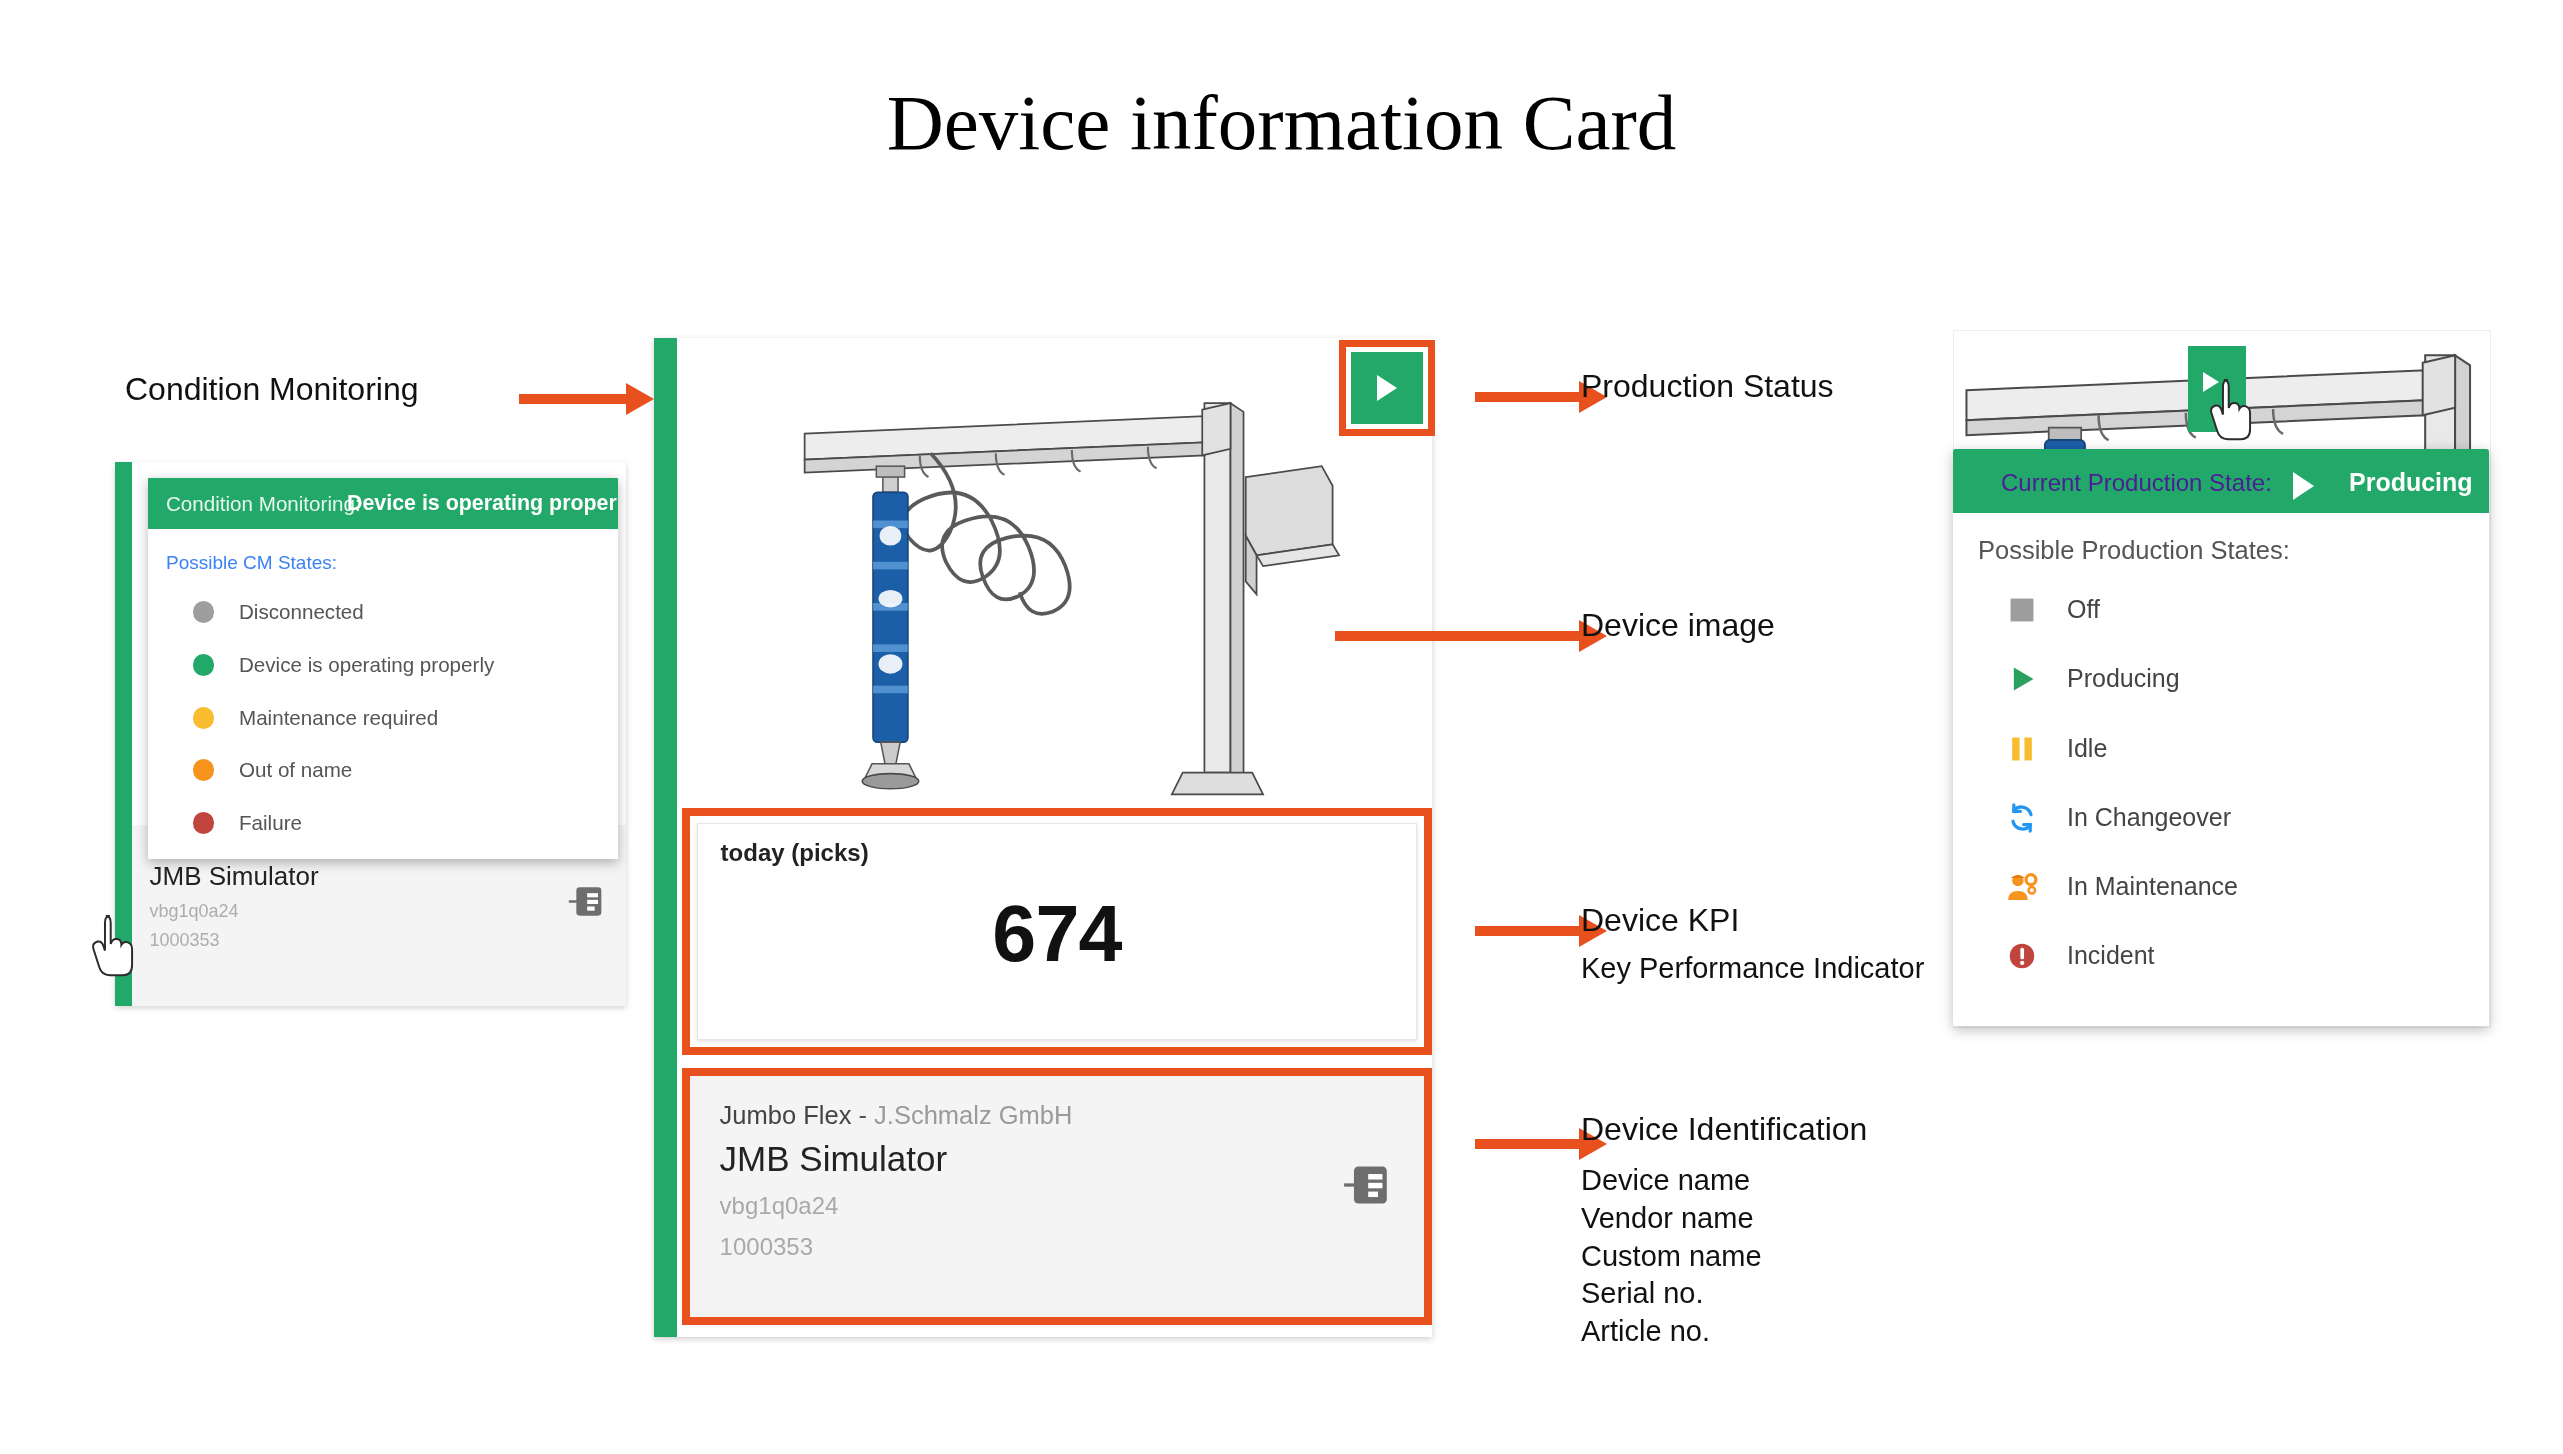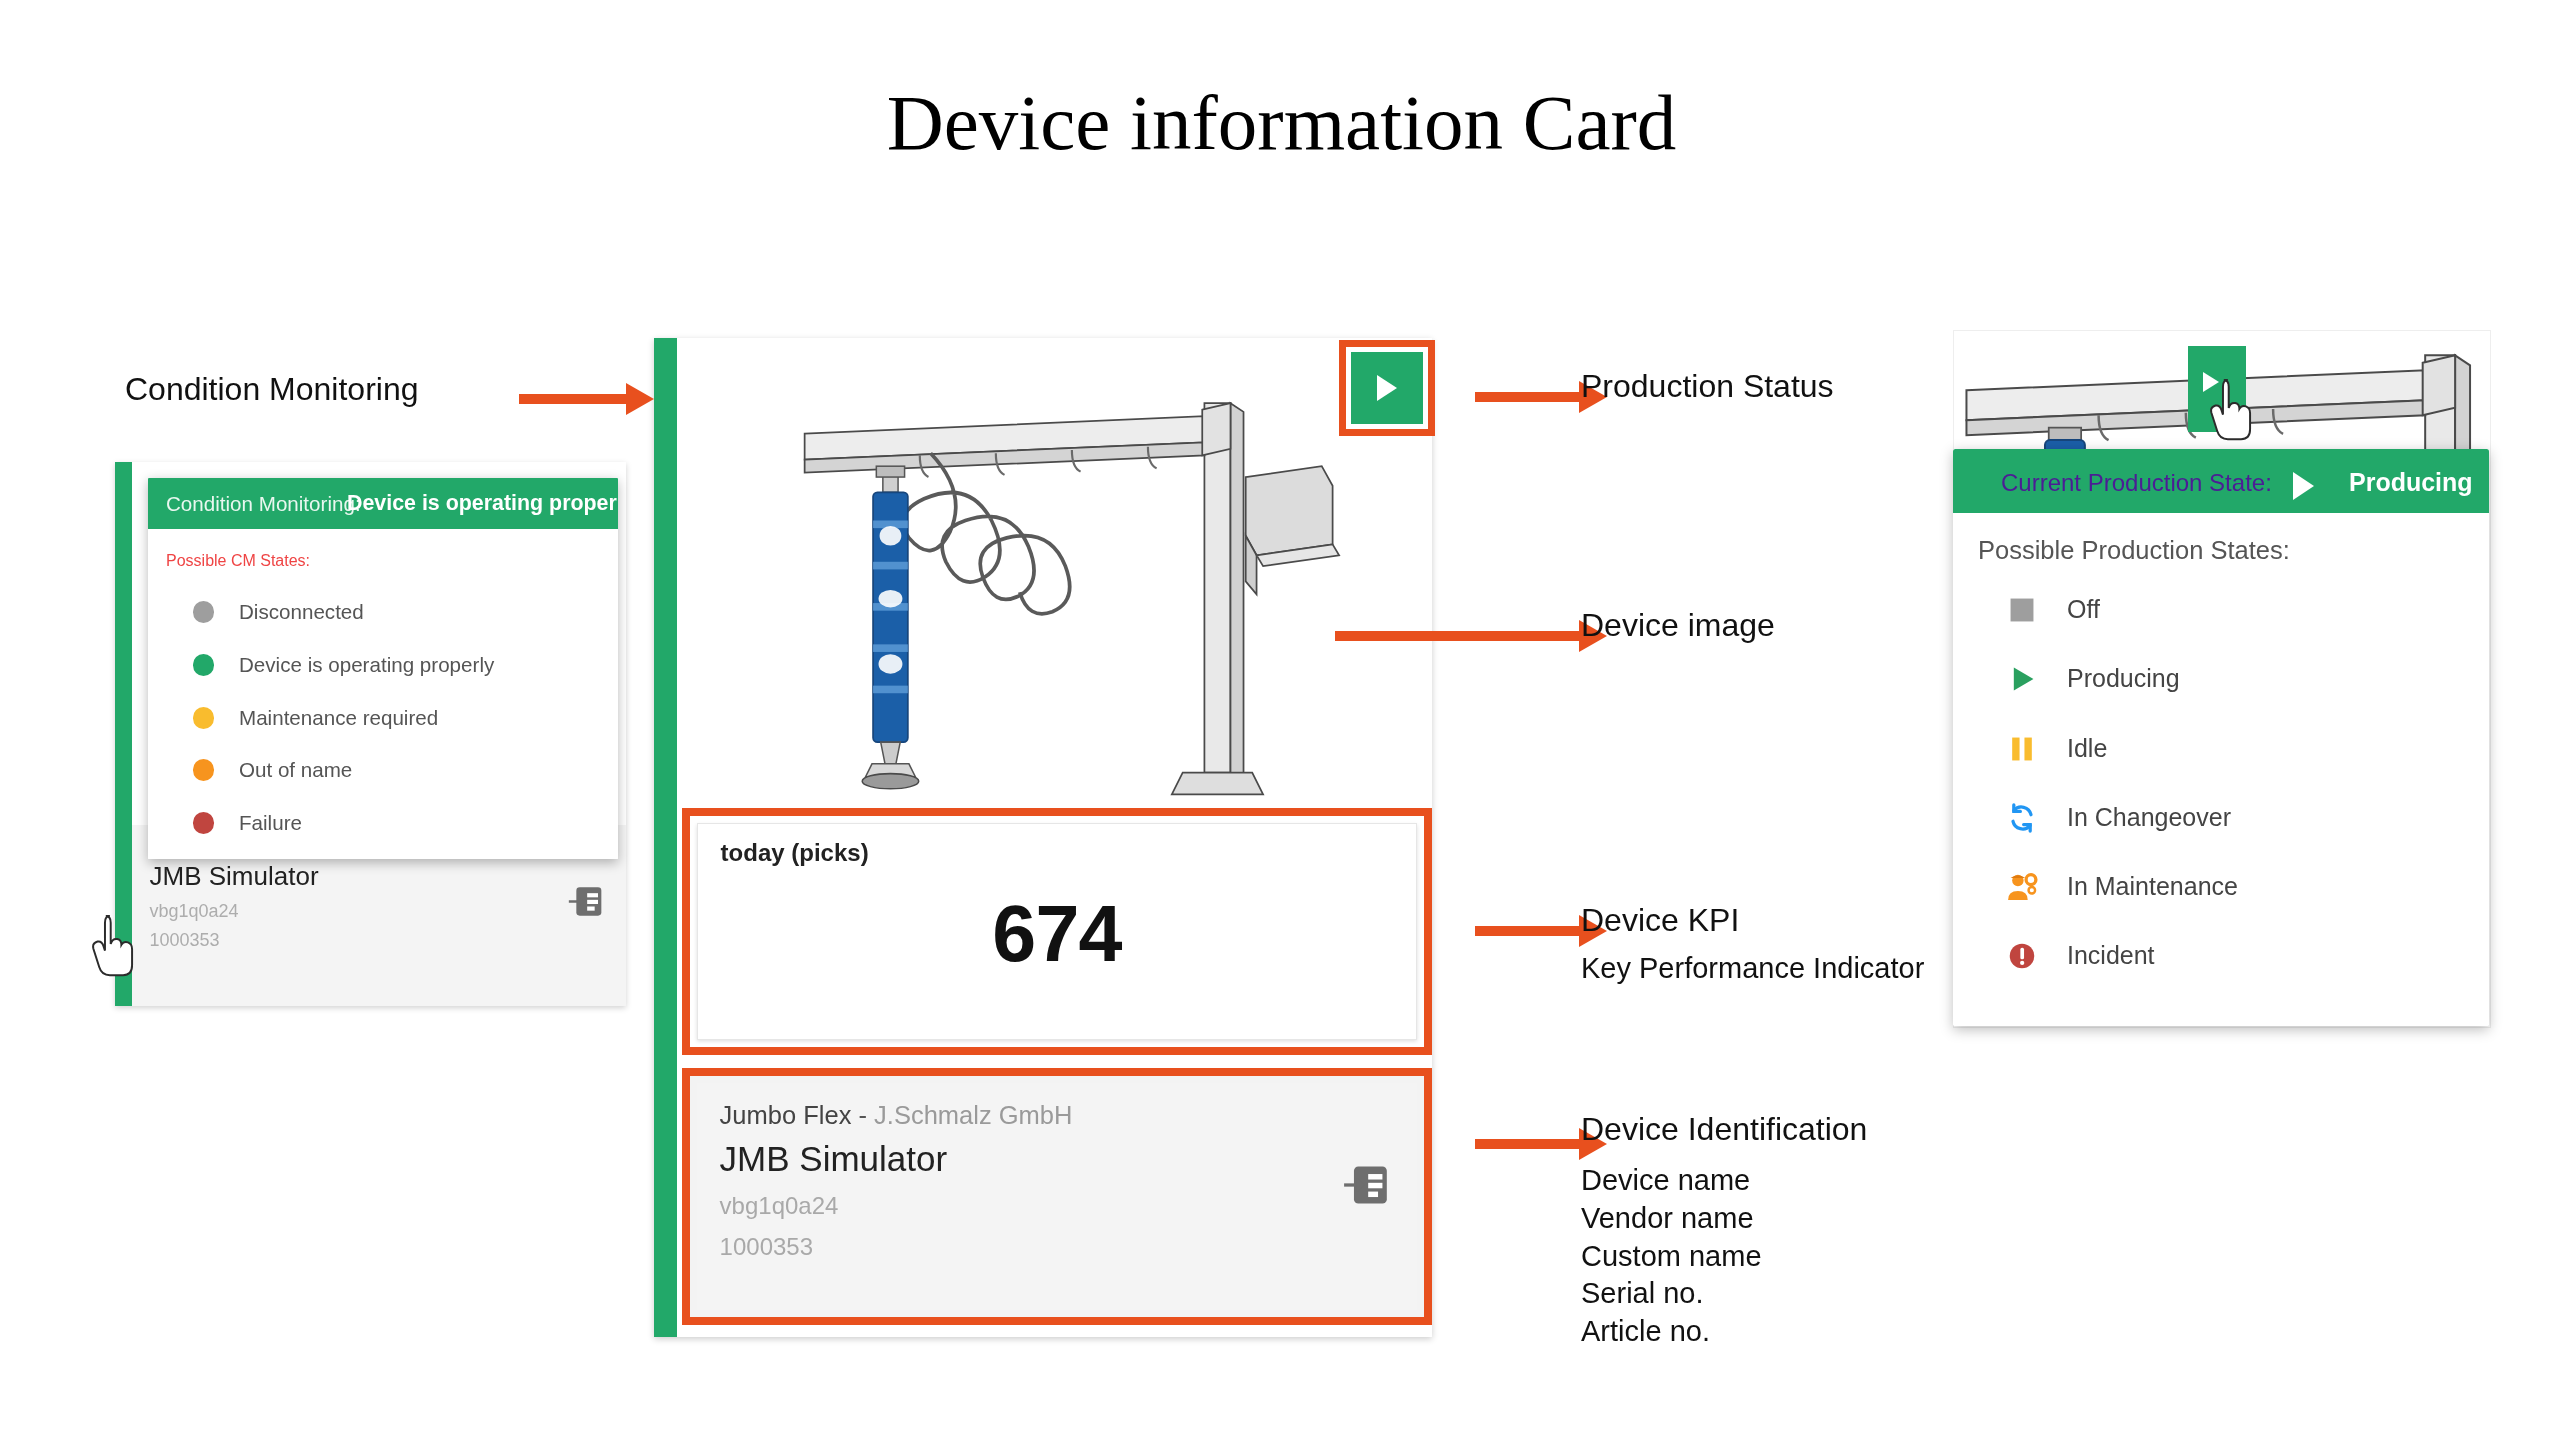--- a/index.html
+++ b/index.html
@@ -142,21 +142,21 @@
     background:#22a869;
   }
   #cm-head .lbl{
     position:absolute;left:18px;top:14px;font-size:20.6px;color:#e8f7ef;white-space:nowrap;
   }
   #cm-head .val{
     position:absolute;left:199px;top:13px;font-size:21.4px;color:#fff;font-weight:bold;white-space:nowrap;
   }
   #cm-body{position:absolute;left:0;top:51px;right:0;bottom:0;background:#fff;}
   #cm-subtitle{
-    position:absolute;left:18px;top:23px;font-size:16px;color:#ef4444;
+    position:absolute;left:18px;top:23px;font-size:19px;color:#3b82f6;
   }
   .cm-item{position:absolute;left:45px;height:28px;}
   .cm-dot{
     position:absolute;left:0;top:3.3px;width:21.4px;height:21.4px;border-radius:50%;
   }
   .cm-text{position:absolute;left:46px;top:1.6px;font-size:20.6px;color:#555;white-space:nowrap;}
 
   
   #right-card{
     left:1953px;top:330px;width:536px;height:696px;

